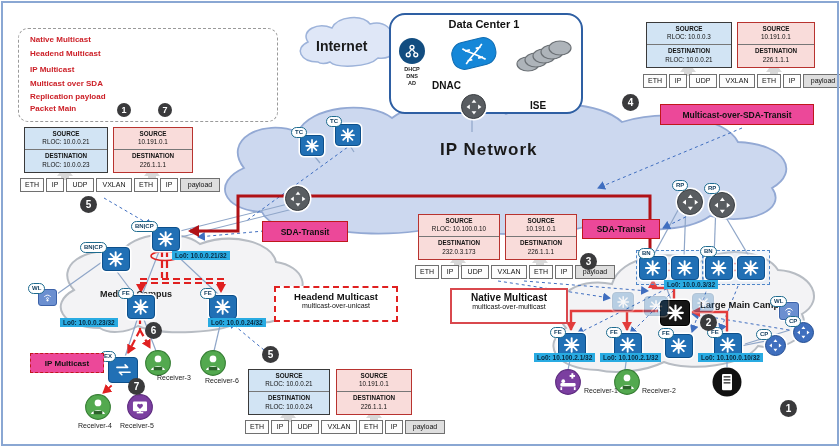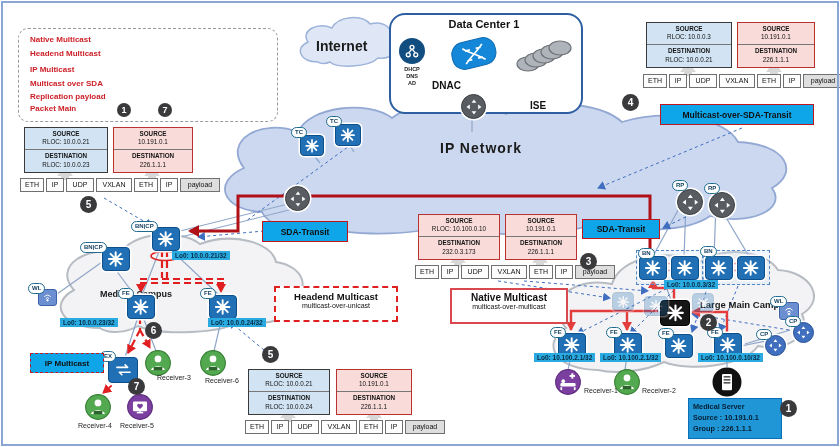--- a/index.html
+++ b/index.html
@@ -29,21 +29,21 @@
   .ptable.pink{border:1.4px solid #b8332f;}
   .ptable.pink .cell{background:#f9dcda;}
   .ph{font-weight:bold;}
   .strip{position:absolute;display:flex;gap:2px;z-index:7;}
   .scell{border:1.1px solid #707070;background:#fdfdfd;font-size:7px;color:#111;padding:2px 0 3px;text-align:center;}
   .scell.pay{background:#dedede;}
   .w1{width:22px}.w2{width:16px}.w3{width:26px}.w4{width:34px}.w5{width:38px}
   .gstem{position:absolute;width:8px;height:5px;background:#d8d8d8;z-index:4;}
   .ghead{position:absolute;width:0;height:0;border-left:8px solid transparent;border-right:8px solid transparent;border-bottom:10px solid #d8d8d8;z-index:4;}
   
-  .redbox{position:absolute;background:#0ea5e9;border:1.8px solid #c0171c;display:flex;align-items:center;justify-content:center;font-weight:bold;color:#111;z-index:7;text-align:center;}
+  .redbox{position:absolute;background:#ec4899;border:1.8px solid #c0171c;display:flex;align-items:center;justify-content:center;font-weight:bold;color:#111;z-index:7;text-align:center;}
   .flowbox{position:absolute;background:#fff;z-index:7;text-align:center;color:#111;}
   .flowbox .t1{font-weight:bold;}
   .legend{position:absolute;left:18px;top:28px;width:258px;height:92px;border:1.6px dashed #9a9a9a;border-radius:10px;background:#fff;z-index:7;}
   .lglabel{position:absolute;font-size:8px;font-weight:bold;color:#cc1f27;white-space:nowrap;z-index:8;}
   .cloudlabel{position:absolute;font-weight:bold;color:#1a1a1a;z-index:4;white-space:nowrap;}
   .rlabel{position:absolute;font-size:7px;color:#222;z-index:6;white-space:nowrap;}
   .person{position:absolute;z-index:6;}
   .dcbox{position:absolute;left:389px;top:13px;width:190px;height:97px;border:2px solid #2e5fa3;border-radius:16px;background:#fff;z-index:3;}
   .medbox{position:absolute;background:#2196d6;border:1.6px solid #0d6eb8;color:#041f33;font-size:7.3px;font-weight:bold;line-height:1.5;padding:3px 4px;z-index:7;white-space:nowrap;}
   .dashedgrp{position:absolute;border:1.5px dashed #4f86c8;background:rgba(205,225,248,.25);z-index:4;}
@@ -218,21 +218,21 @@
         <ellipse cx="14" cy="30" rx="11" ry="7"></ellipse>
           <ellipse cx="22" cy="26" rx="11" ry="7"></ellipse>
           <ellipse cx="30" cy="22" rx="11" ry="7"></ellipse>
           <ellipse cx="38" cy="18" rx="11" ry="7"></ellipse>
           <ellipse cx="46" cy="14" rx="11" ry="7"></ellipse>
       </g>
     </svg>
   </div>
   <div class="dclbl" style="left:530px;top:80px;margin-top:20px;">ISE</div>
 
-  <div class="cloudlabel" style="left:440px;top:140px;font-size:14px;letter-spacing:1px;">IP Network</div>
+  <div class="cloudlabel" style="left:440px;top:140px;font-size:17px;letter-spacing:1px;">IP Network</div>
   <div class="cloudlabel" style="left:100px;top:289px;font-size:9px;">Medium Campus</div>
   <div class="cloudlabel" style="left:700px;top:299px;font-size:9.5px;">Large Main Campus</div>
 
   <div class="router" style="left:461px;top:94px;width:23px;height:23px;">
       <svg viewBox="0 0 24 24">
         <g fill="#fff">
           <path d="M12 2l3.2 4.4h-6.4z"></path>
           <path d="M12 22l3.2-4.4h-6.4z"></path>
           <path d="M2 12l4.4-3.2v6.4z"></path>
           <path d="M22 12l-4.4-3.2v6.4z"></path>
@@ -531,25 +531,20 @@
   <div class="rlabel" style="left:120px;top:422px;">Receiver-5</div>
 
   <div class="abs" style="left:712px;top:367px;z-index:6;">
     <svg width="30" height="30" viewBox="0 0 24 24">
         <circle cx="12" cy="12" r="11.6" fill="#111"></circle>
         <rect x="8" y="5.5" width="8" height="13" rx="1" fill="#fff"></rect>
         <rect x="9.3" y="7.2" width="5.4" height="1.3" fill="#555"></rect>
         <rect x="9.3" y="9.6" width="5.4" height="1.3" fill="#555"></rect>
         <rect x="9.3" y="12" width="5.4" height="1.3" fill="#555"></rect>
       </svg>
-  </div>
-  <div class="medbox" style="left:688px;top:398px;width:84px;">
-    <div>Medical Server</div>
-    <div>Source : 10.191.0.1</div>
-    <div>Group : 226.1.1.1</div>
   </div>
 
   <div class="redbox" style="left:262px;top:221px;width:84px;height:19px;font-size:8.5px;">SDA-Transit</div>
   <div class="redbox" style="left:582px;top:219px;width:76px;height:18px;font-size:8.5px;">SDA-Transit</div>
   <div class="redbox" style="left:660px;top:104px;width:152px;height:19px;font-size:8.5px;">Multicast-over-SDA-Transit</div>
   <div class="redbox" style="left:30px;top:353px;width:72px;height:18px;font-size:8px;border-style:dashed;border-width:1.6px;">IP Multicast</div>
 
   <div class="flowbox" style="left:274px;top:286px;width:120px;height:32px;border:2px dashed #e02020;">
     <div class="t1" style="font-size:9.5px;margin-top:3px;">Headend Multicast</div>
     <div style="font-size:7px;">multicast-over-unicast</div>

